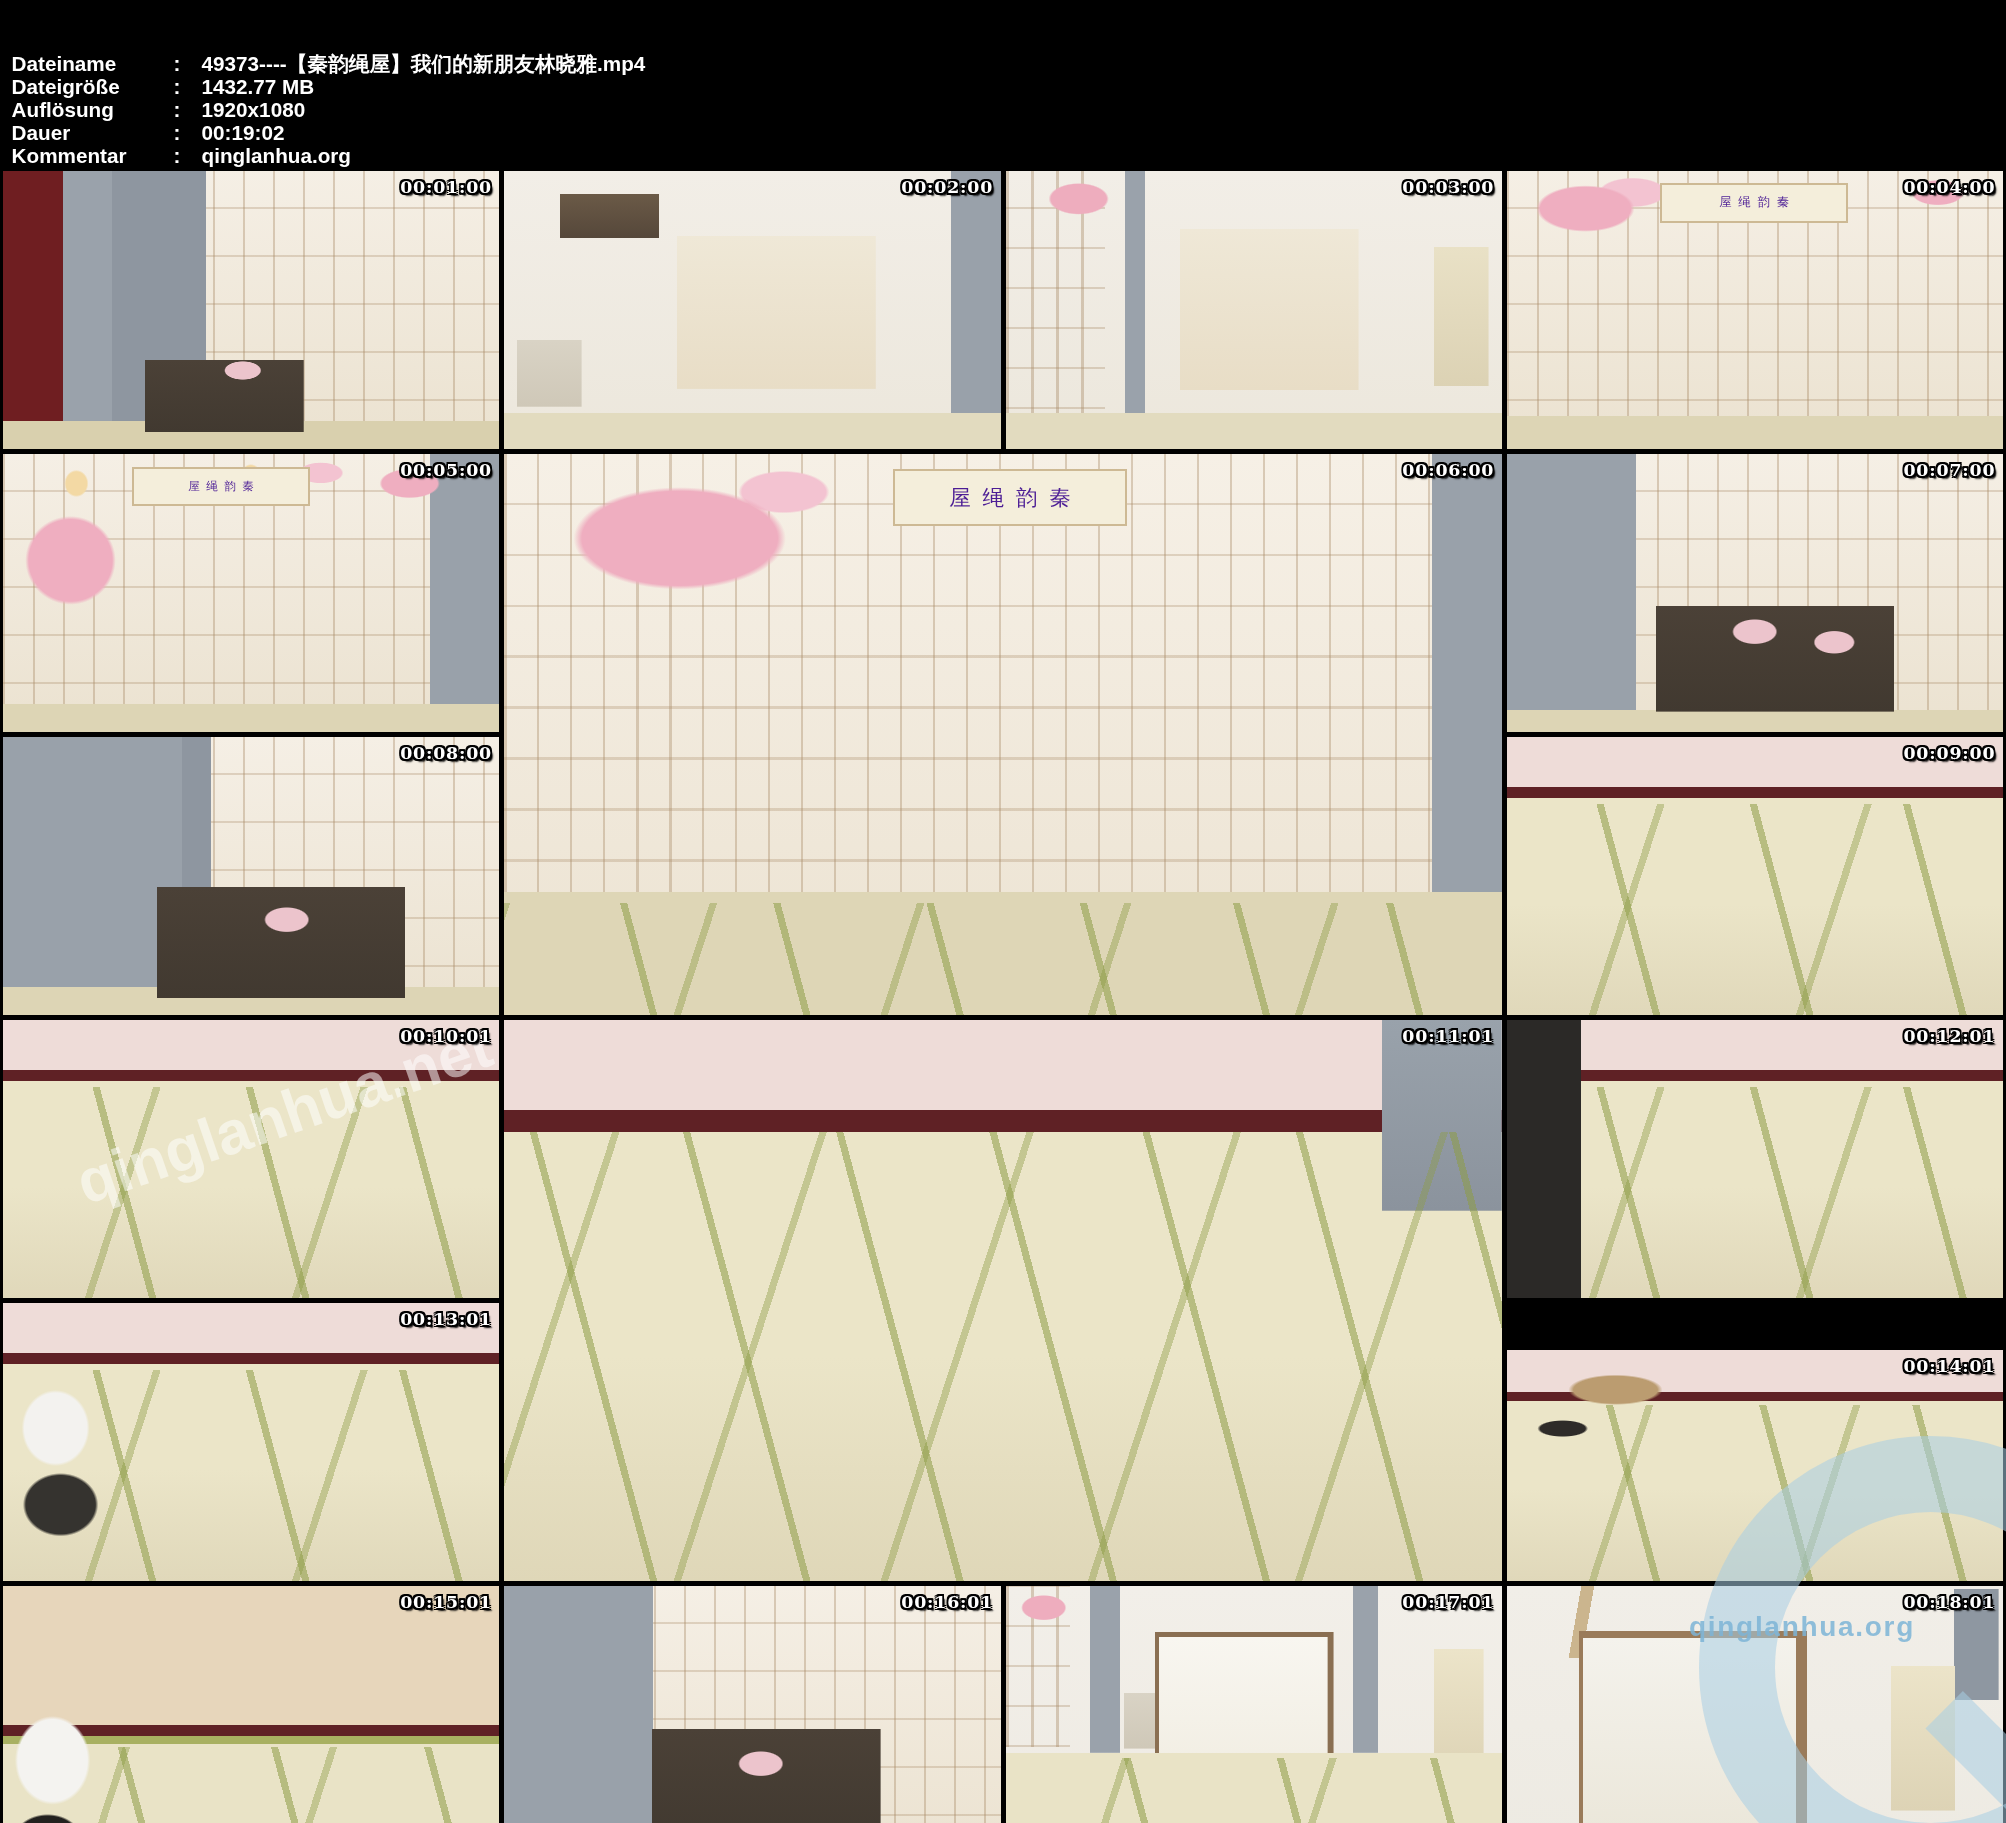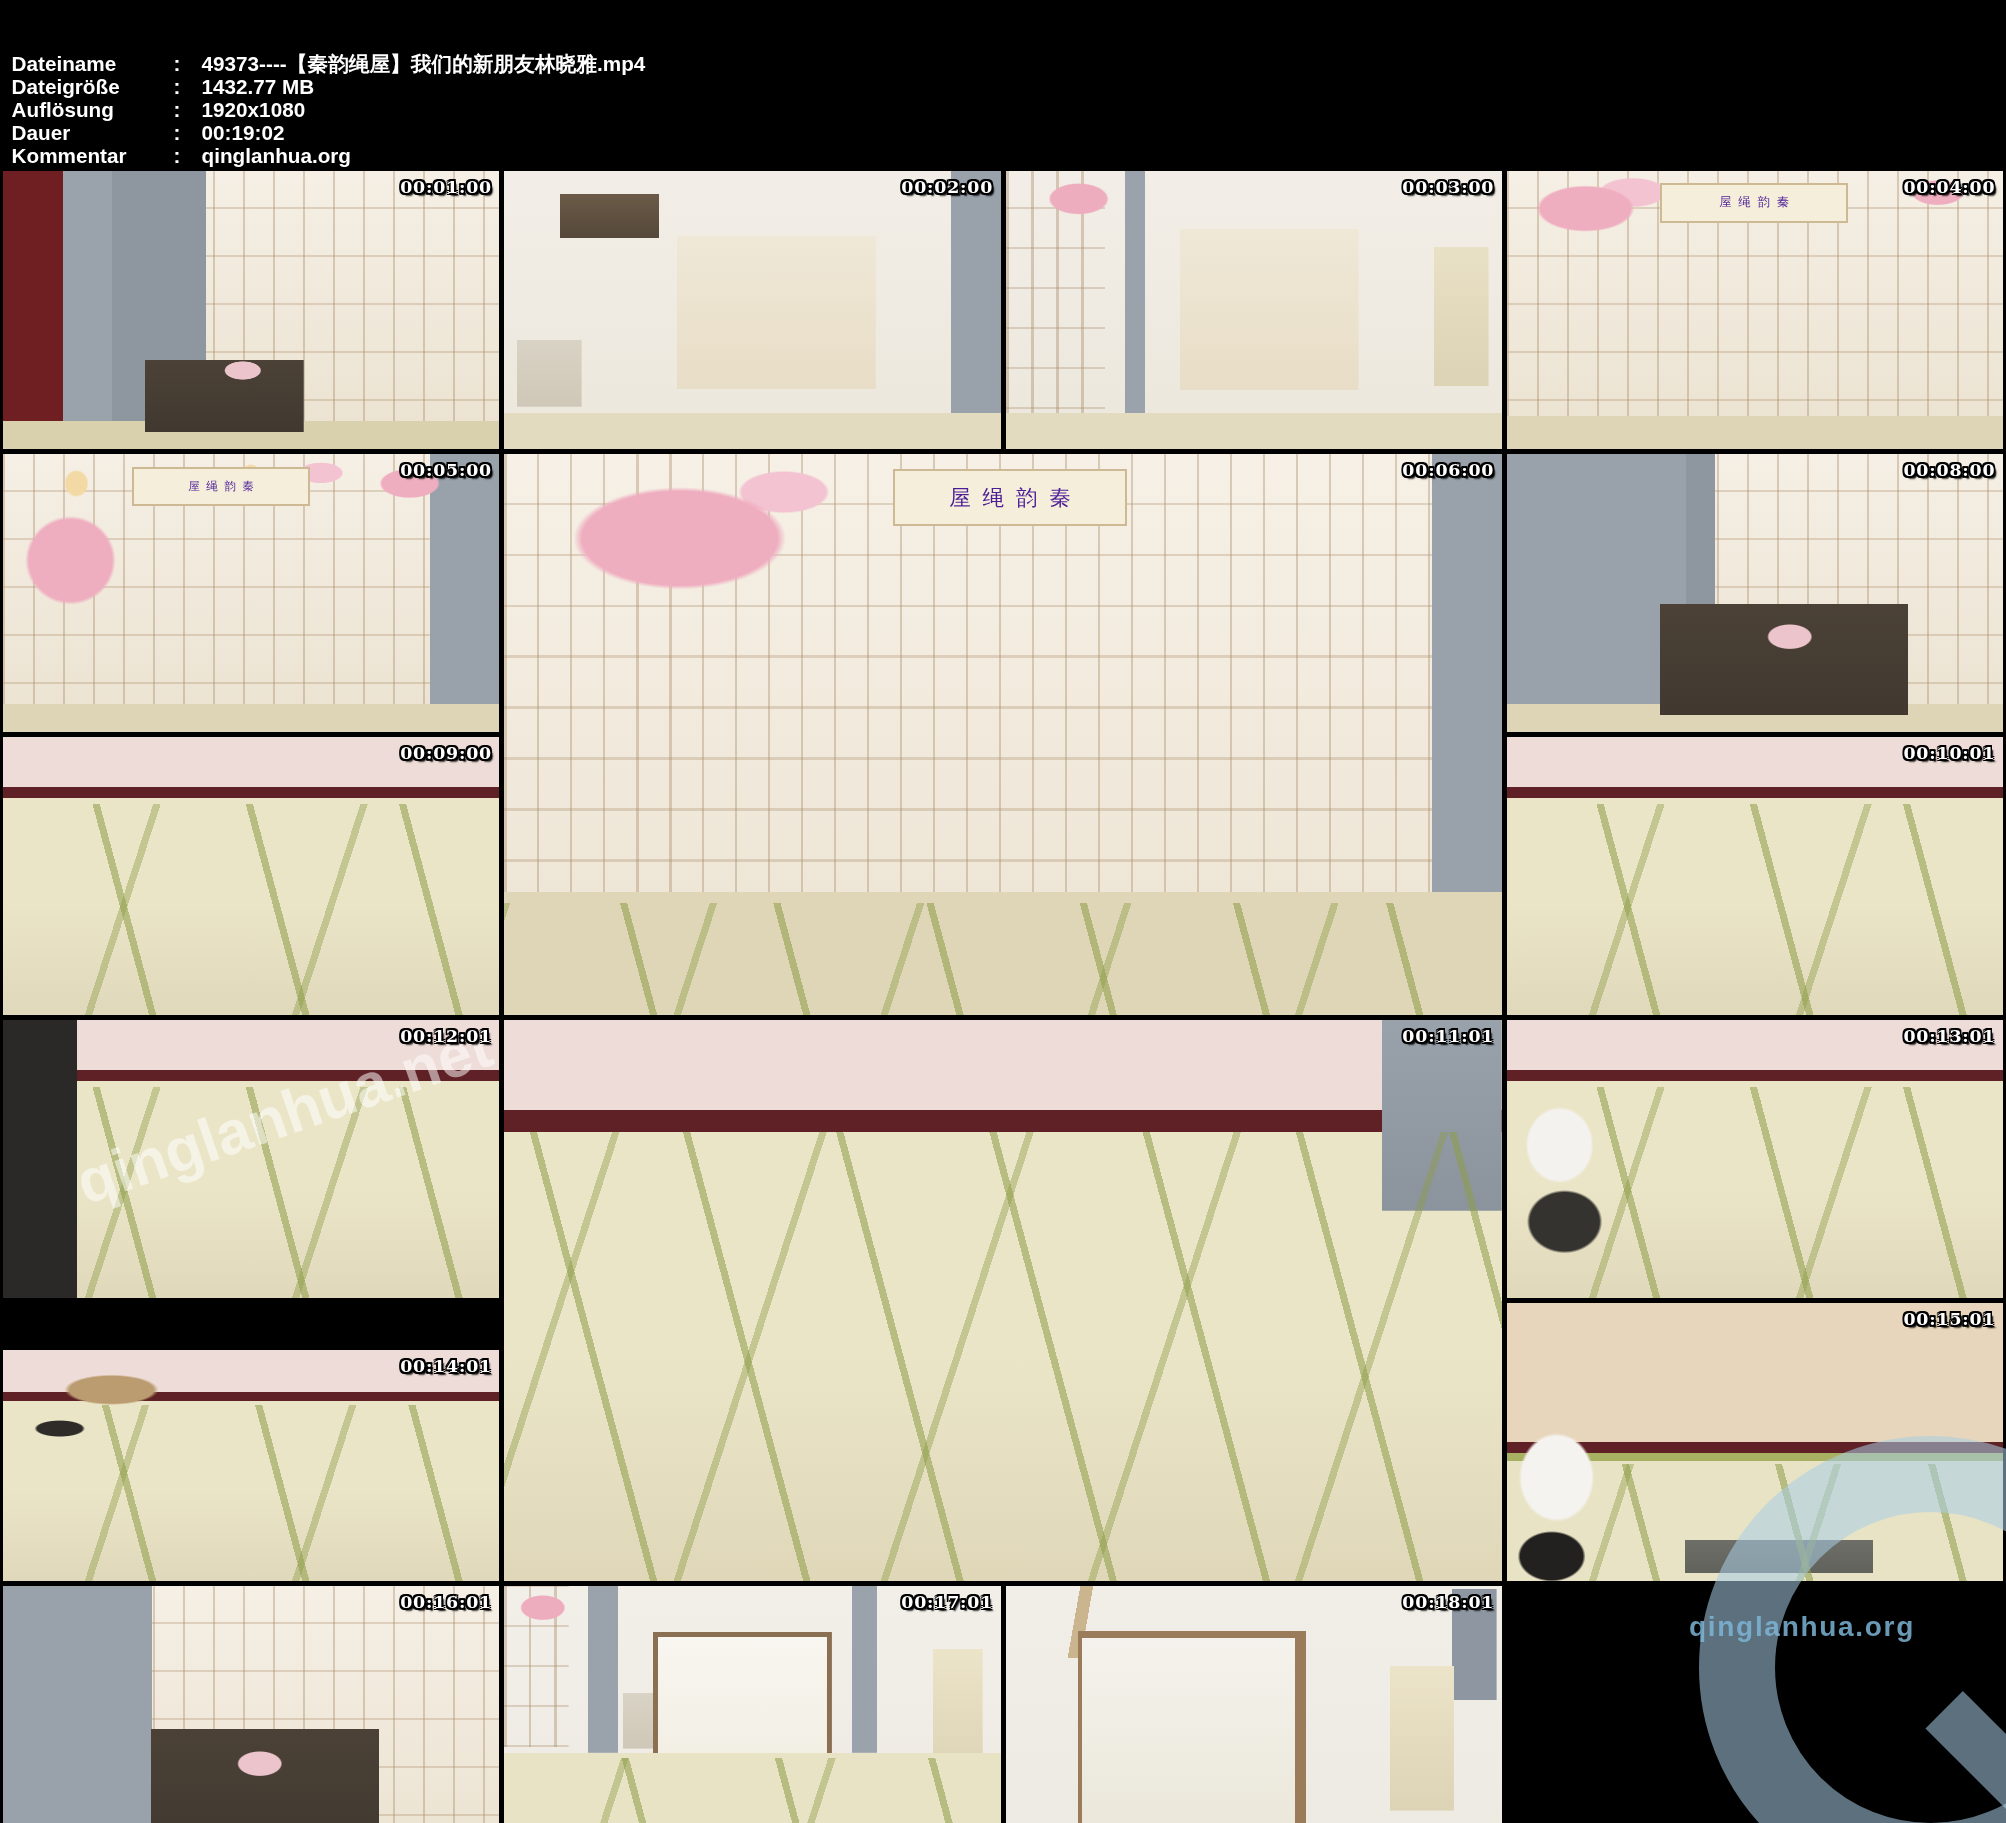--- a/index.html
+++ b/index.html
@@ -246,20 +246,23 @@
     </div>
 
     <div class="thumb sc-t5">
       <span class="banner">屋绳韵秦</span>
       <span class="ts">00:05:00</span>
     </div>
     <div class="thumb sc-t6 tape big2">
       <span class="banner">屋绳韵秦</span>
       <span class="ts">00:06:00</span>
     </div>
+    <div class="thumb sc-t7">
+      <span class="ts">00:07:00</span>
+    </div>
     <div class="thumb sc-t8">
       <span class="ts">00:08:00</span>
     </div>
     <div class="thumb sc-floorA tape">
       <span class="ts">00:09:00</span>
     </div>
 
     <div class="thumb sc-floorA tape">
       <span class="ts">00:10:01</span>
     </div>

